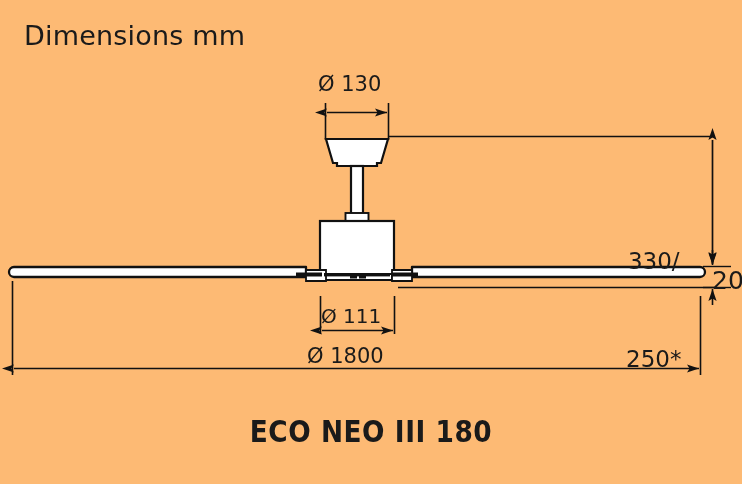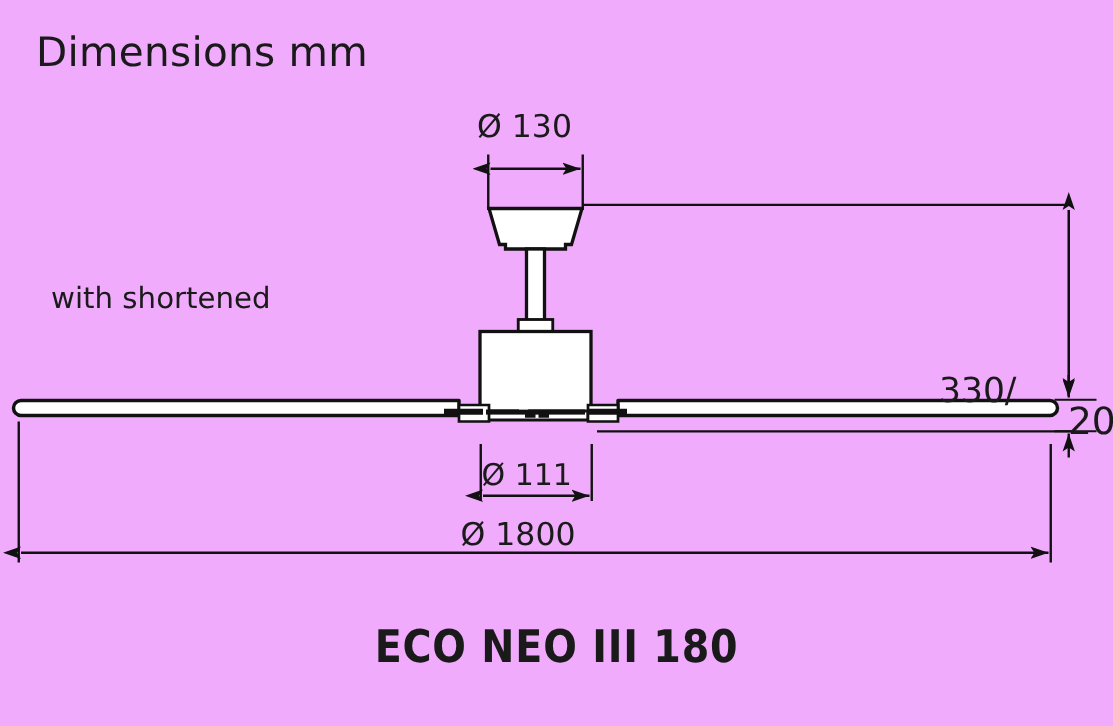--- a/index.html
+++ b/index.html
@@ -4,21 +4,21 @@
 <style>
   html, body {
     margin: 0;
     padding: 0;
     background: #ffffff;
   }
   #page {
     position: relative;
     width: 742px;
     height: 484px;
-    background: #f0abfc;
+    background: #fdba74;
     overflow: hidden;
     font-family: "DejaVu Sans", sans-serif;
     color: #1a1a1a;
   }
   #drawing {
     position: absolute;
     left: 0;
     top: 0;
   }
   .txt {
@@ -170,27 +170,27 @@
       <line x1="12.5" y1="281" x2="12.5" y2="375" stroke="#111" stroke-width="1.6"></line>
       <line x1="700.5" y1="296" x2="700.5" y2="375" stroke="#111" stroke-width="1.6"></line>
       <line x1="14" y1="368.5" x2="699" y2="368.5" stroke="#111" stroke-width="1.7" marker-start="url(#arrL)" marker-end="url(#arrR)"></line>
     </g>
 
   </svg>
 
   <div class="txt" id="title-dimensions">Dimensions mm</div>
 
   <div class="txt" id="note-block">
-    <span class="note-line-2">with shortened</span>
   </div>
 
   <div class="txt" id="lbl-d130">Ø 130</div>
 
   <div class="txt" id="lbl-height">
     <div>330/</div>
+    <div>250*</div>
   </div>
 
   <div class="txt" id="lbl-20">20</div>
 
   <div class="txt" id="lbl-d165">Ø 111</div>
 
   <div class="txt" id="lbl-d1800">Ø 1800</div>
 
   <div class="txt" id="model-name">ECO NEO III 180</div>
 

